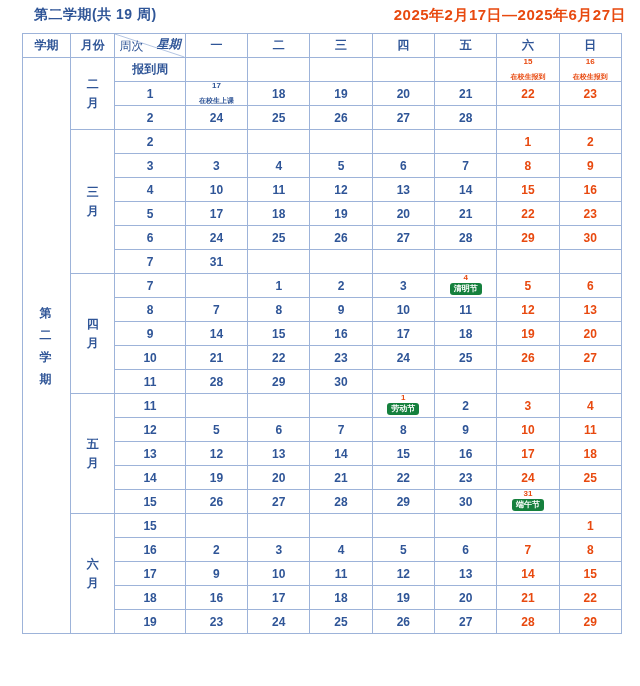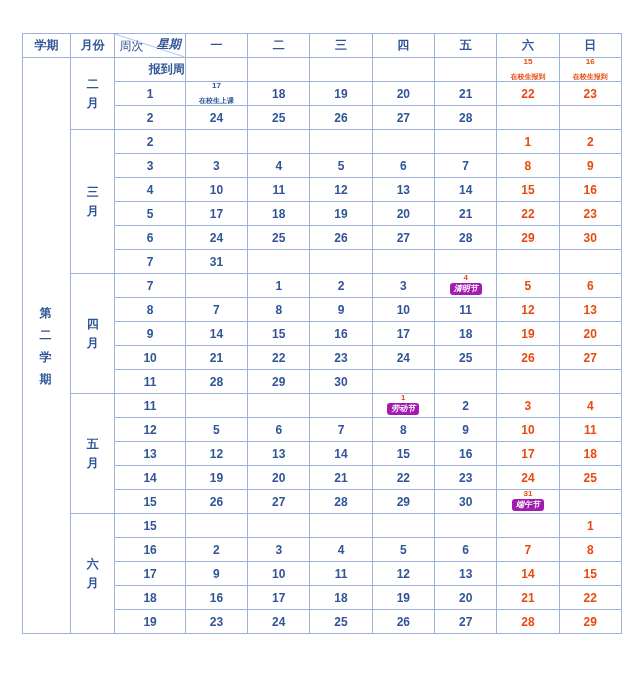--- a/index.html
+++ b/index.html
@@ -59,59 +59,62 @@
     position:absolute;left:4px;bottom:2px;font-size:12px;font-weight:normal;
   }
   .termcell{
     font-size:14px;font-weight:bold;letter-spacing:2px;
     line-height:22px;
   }
   .monthcell{
     font-size:13px;font-weight:bold;line-height:19px;
   }
   .wk{font-size:12px;font-weight:bold;}
-  .wk.report{font-size:12px;text-align:right;}
+  .wk.report{font-size:12px;}
   td.day{position:relative;height:23px;}
   .red{color:#e8490f;}
   .blue{color:#2f5597;}
   .sup{
     position:absolute;left:0;right:0;top:-1px;
     font-size:8px;font-weight:bold;line-height:9px;
     color:#e8490f;
   }
   .sup.bluesup{color:#2f5597;}
   .subnote{
     position:absolute;left:0;right:0;bottom:0px;
     font-size:7px;font-weight:bold;line-height:8px;
     color:#e8490f;
   }
   .subnote.bluenote{color:#2f5597;}
   .holiday{
     display:inline-block;
-    background:#a21caf;color:#ffffff;
+    background:#15803d;color:#ffffff;
     font-size:8px;font-weight:bold;
     border-radius:3px;
     padding:1px 4px;
     line-height:10px;
     position:absolute;left:50%;transform:translateX(-50%);
     bottom:2px;
     white-space:nowrap;
-    font-style:italic;
   }
   .hol-top{
     position:absolute;left:0;right:0;top:-1px;
     font-size:8px;font-weight:bold;line-height:9px;color:#e8490f;
   }
   .thick-top td{border-top:2px solid #5b7cc0;}
 </style>
 </head>
 <body>
 
 <div class="page">
 
+  <div class="head">
+    <div class="left">第二学期(共 19 周)</div>
+    <div class="right">2025年2月17日—2025年6月27日</div>
+  </div>
 
   <table class="cal">
     <colgroup>
       <col class="col-term">
         <col class="col-month">
         <col class="col-week">
       <col class="col-day">
         <col class="col-day">
         <col class="col-day">
         <col class="col-day">

